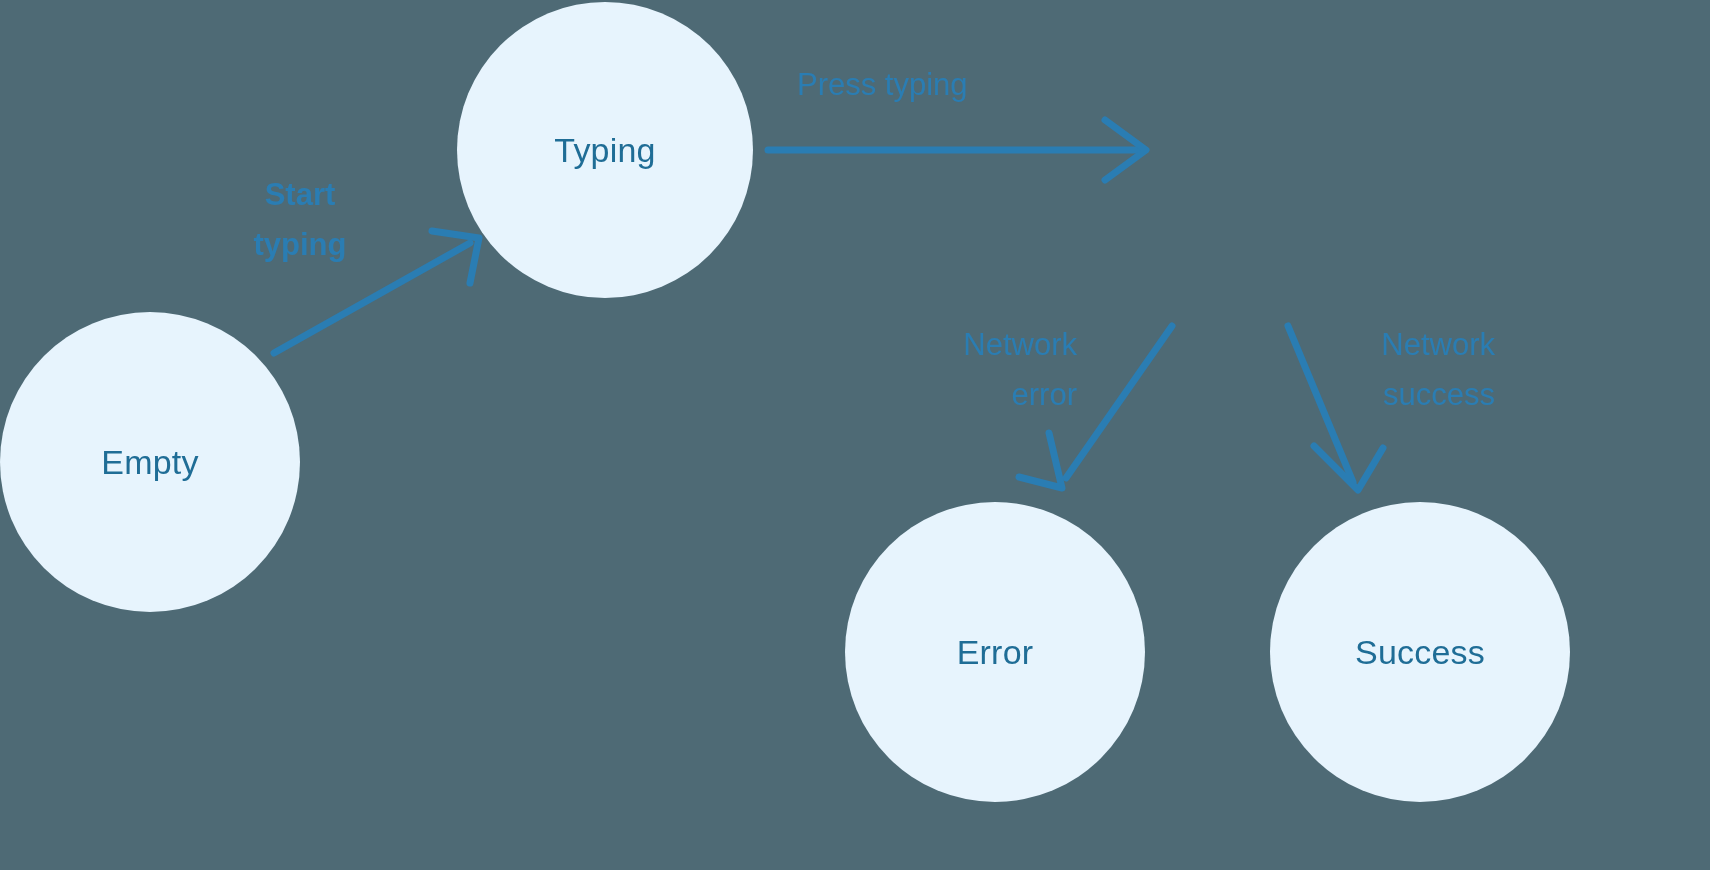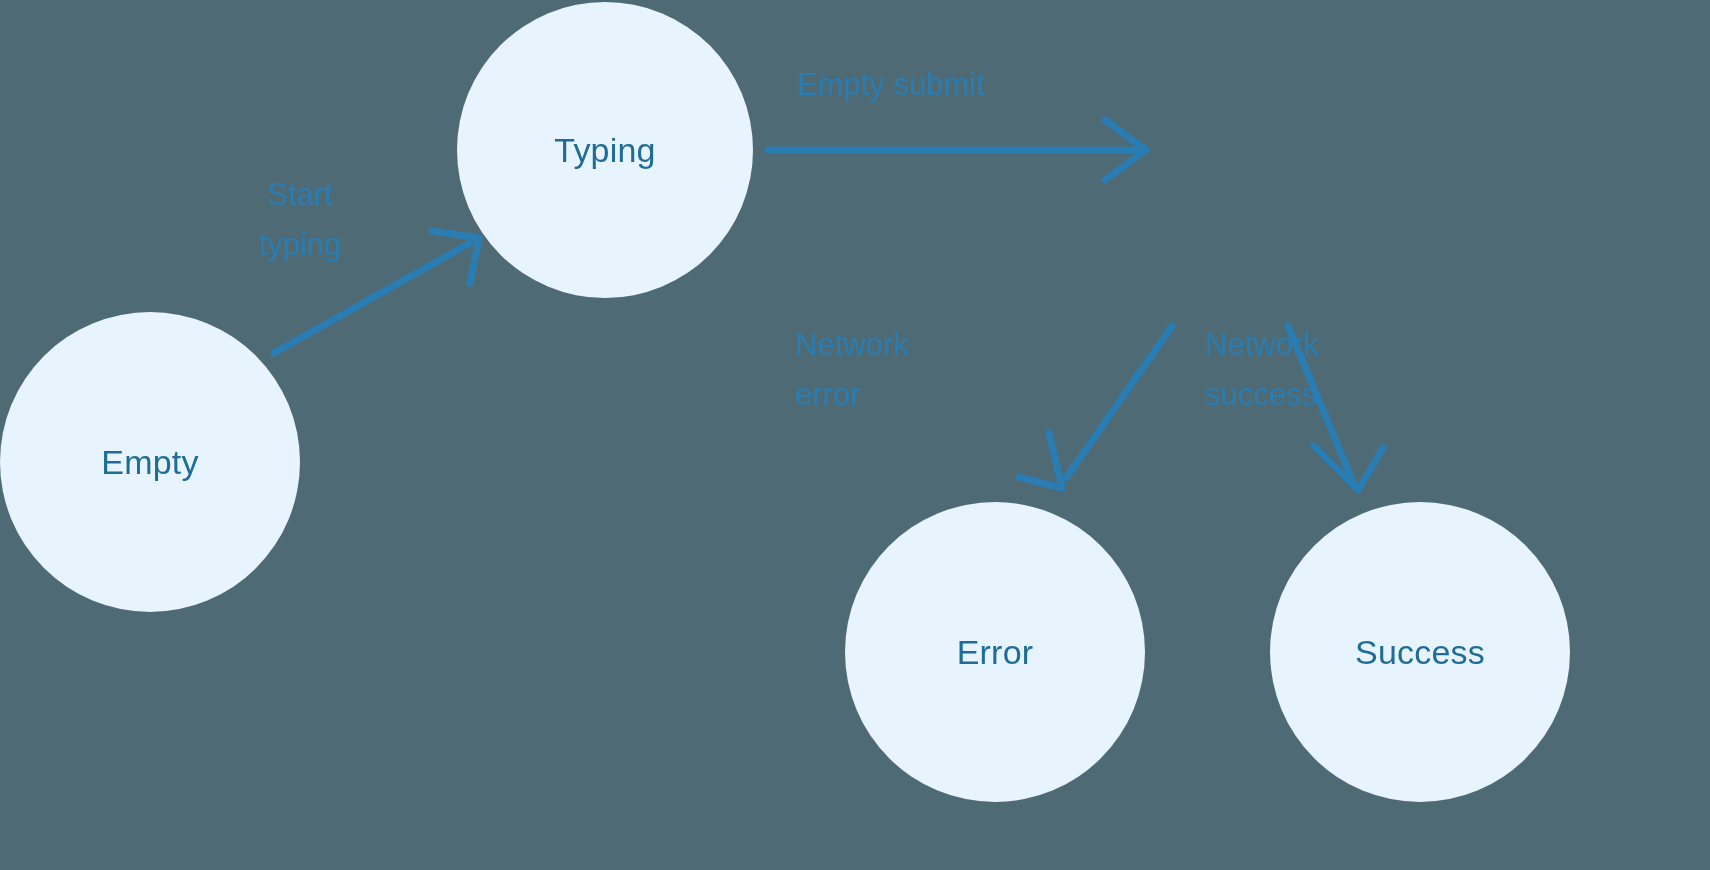--- a/index.html
+++ b/index.html
@@ -43,22 +43,22 @@
     white-space: nowrap;
   }
   .edge-label {
     position: absolute;
     color: #2a7db3;
     font-size: 31px;
     font-weight: 400;
     line-height: 1.6;
     white-space: pre-line;
   }
-  .edge-label.center { text-align: center; }
-  .edge-label.right  { }
+  .edge-label.center { text-align: center; font-weight: bold; }
+  .edge-label.right  { text-align: right; }
   .edge-label.left   { text-align: left; }
 </style>
 </head>
 <body>
 
 <div id="diagram-root">
 
   <svg id="diagram-svg" viewBox="0 0 1710 870" xmlns="http://www.w3.org/2000/svg">
 
     <g>
@@ -95,21 +95,21 @@
     <span class="node-label">Error</span>
   </div>
 
   <div class="node" style="left:1270px; top:502px; width:300px; height:300px;">
     <span class="node-label">Success</span>
   </div>
 
   <div class="edge-label center" style="left:225px; top:170px; width:150px;">Start
 typing</div>
 
-  <div class="edge-label left" style="left:797px; top:60px; width:300px;">Empty submit</div>
+  <div class="edge-label left" style="left:797px; top:60px; width:300px;">Press typing</div>
 
   <div class="edge-label right" style="left:795px; top:320px; width:282px;">Network
 error</div>
 
   <div class="edge-label right" style="left:1205px; top:320px; width:290px;">Network
 success</div>
 
 </div>
 
 </body></html>

